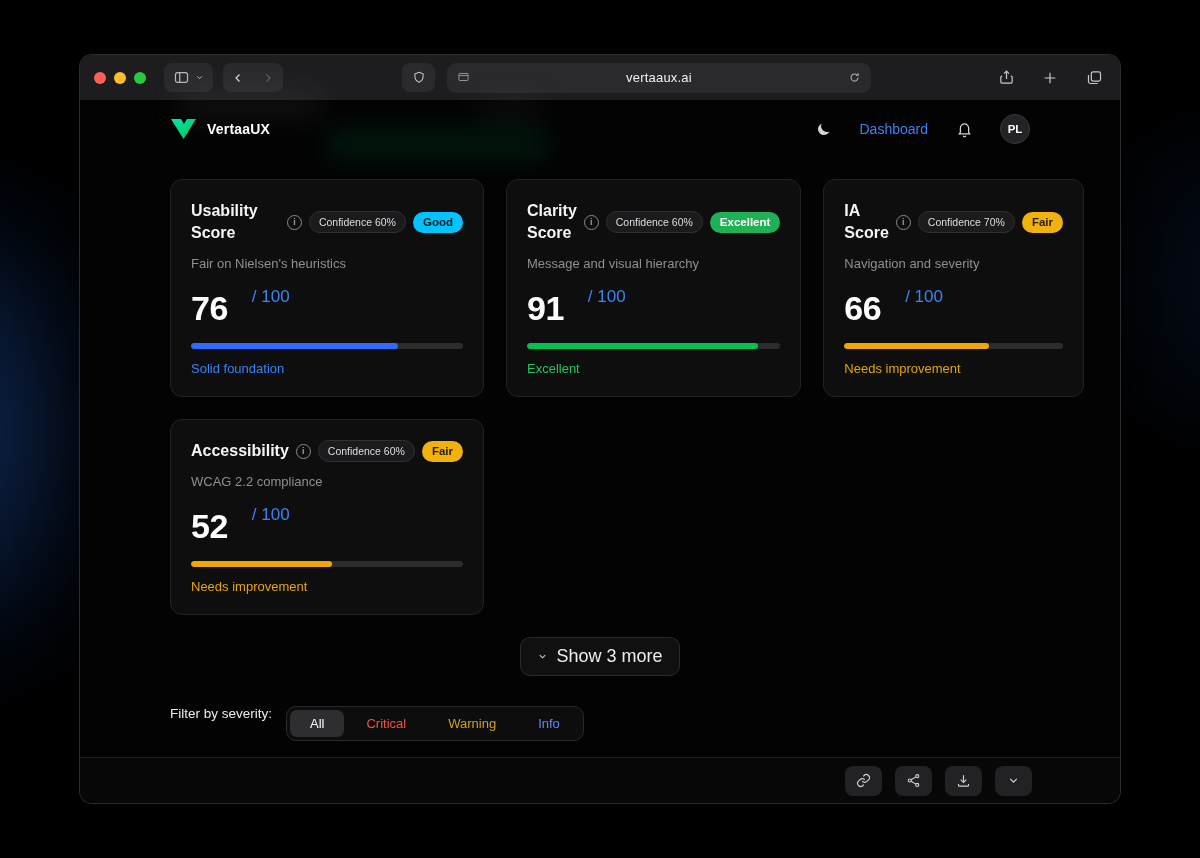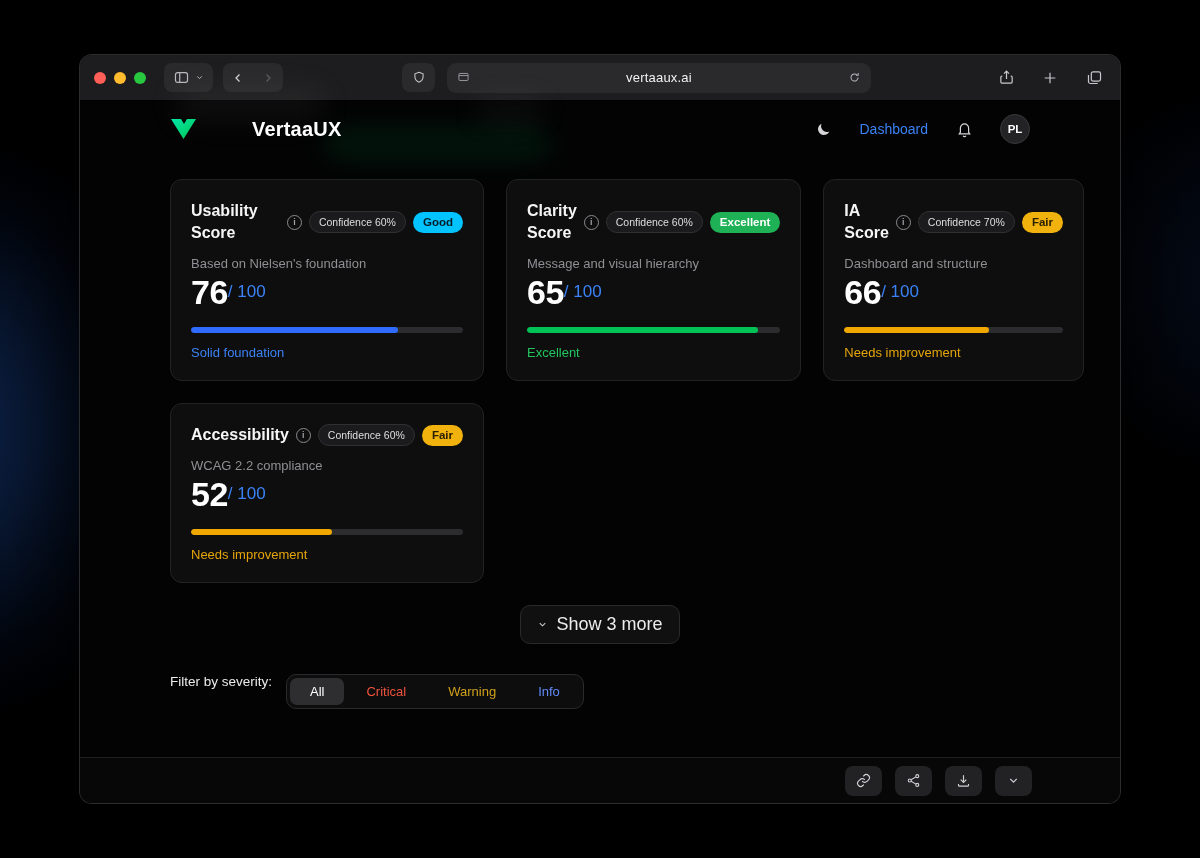--- a/index.html
+++ b/index.html
@@ -50,21 +50,21 @@
 
   
   .page { flex:1; background:#030303; position:relative; display:flex; flex-direction:column; min-height:0; }
   .blur-blob { position:absolute; filter:blur(14px); border-radius:24px; pointer-events:none; z-index:0; }
   .blob-a { left:95px; top:-12px; width:150px; height:30px; background:rgba(140,140,140,0.10); }
   .blob-b { left:245px; top:30px; width:225px; height:26px; background:rgba(0,225,130,0.11); }
   .blob-c { left:395px; top:-2px; width:70px; height:22px; background:rgba(150,150,150,0.08); }
 
   .site-header { flex:none; height:56px; display:flex; align-items:center; padding:0 90px; position:relative; z-index:1; }
   .brand { display:flex; align-items:center; gap:10px; }
-  .brand-name { font-size:20px; font-weight:700; color:#fff; letter-spacing:0.2px;margin-left:45px; }
+  .brand-name { font-size:14px; font-weight:700; color:#fff; letter-spacing:0.2px; }
   .header-right { margin-left:auto; display:flex; align-items:center; gap:24px; }
   .hdr-ic { color:#d6d6da; display:flex; align-items:center; justify-content:center; width:24px; height:24px; }
   .nav-link { color:#3b82f6; font-size:14px; }
   .avatar { width:30px; height:30px; border-radius:50%; background:#232325; border:1px solid #3a3a3c; color:#fff; font-size:11.5px; font-weight:700; display:flex; align-items:center; justify-content:center; }
 
   .content { flex:1; padding:22px 90px 0; min-height:0; position:relative; z-index:1; }
   .grid { display:grid; grid-template-columns:repeat(3, 1fr); gap:22px; }
 
   .card { background:#0e0e0e; border:1px solid #232325; border-radius:12px; padding:20px; }
   .card-head { display:flex; align-items:center; gap:7px; }
@@ -72,21 +72,21 @@
   .info-i {
     flex:none; width:15px; height:15px; border:1.4px solid #8b8b90; border-radius:50%;
     color:#9c9ca1; font-size:9px; font-weight:700; display:flex; align-items:center; justify-content:center;
   }
   .conf-pill {
     flex:none; font-size:10.5px; color:#dededf; background:#1b1b1d; border:1px solid #303032;
     padding:4px 9px; border-radius:999px; white-space:nowrap;
   }
   .badge { flex:none; font-size:11.5px; font-weight:700; padding:4.5px 10px; border-radius:999px; white-space:nowrap;text-align:center; }
   .subtitle { margin-top:12px; color:#8f8f94; font-size:13px; }
-  .score-row { display:flex; align-items:center; gap:0; }
+  .score-row { margin-top:16px; display:flex; align-items:flex-start; gap:24px; }
   .score { font-size:34px; line-height:42px; font-weight:800; color:#fff; letter-spacing:-0.5px; }
   .score-max { font-size:17px; color:#3b82f6; font-weight:500; }
   .bar { margin-top:14px; height:6px; border-radius:4px; background:#2c2c2e; overflow:hidden; }
   .bar-fill { height:100%; border-radius:4px; }
   .card-footer { margin-top:12px; font-size:13px; font-weight:500; }
 
   .show-more-wrap { display:flex; justify-content:center; margin-top:22px; }
   .show-more {
     display:flex; align-items:center; gap:8px; background:#101010; border:1px solid #2a2a2c;
     color:#ececec; font-size:18px; border-radius:10px; padding:8px 16px; cursor:default;
@@ -236,55 +236,55 @@
 
     <main class="content">
       <section class="grid">
           <article class="card">
     <div class="card-head">
       <h3 class="card-title">Usability Score</h3>
       <span class="info-i">i</span>
       <span class="conf-pill">Confidence 60%</span>
       <span class="badge" style="background: rgb(0, 195, 255); color: rgb(0, 26, 36);">Good</span>
     </div>
-    <p class="subtitle">Based on Nielsen's foundation</p>
+    <p class="subtitle">Fair on Nielsen's heuristics</p>
     <div class="score-row">
       <span class="score">76</span>
       <span class="score-max">/ 100</span>
     </div>
     <div class="bar">
       <div class="bar-fill" style="width: 76%; background: rgb(47, 107, 255);"></div>
     </div>
     <div class="card-footer" style="color: rgb(59, 130, 246);">Solid foundation</div>
   </article>
           <article class="card">
     <div class="card-head">
       <h3 class="card-title">Clarity Score</h3>
       <span class="info-i">i</span>
       <span class="conf-pill">Confidence 60%</span>
       <span class="badge" style="background: rgb(31, 177, 85); color: rgb(255, 255, 255);">Excellent</span>
     </div>
     <p class="subtitle">Message and visual hierarchy</p>
     <div class="score-row">
-      <span class="score">65</span>
+      <span class="score">91</span>
       <span class="score-max">/ 100</span>
     </div>
     <div class="bar">
       <div class="bar-fill" style="width: 91%; background: rgb(0, 194, 87);"></div>
     </div>
     <div class="card-footer" style="color: rgb(34, 197, 94);">Excellent</div>
   </article>
           <article class="card">
     <div class="card-head">
       <h3 class="card-title">IA Score</h3>
       <span class="info-i">i</span>
       <span class="conf-pill">Confidence 70%</span>
       <span class="badge" style="background: rgb(242, 178, 13); color: rgb(43, 32, 0);">Fair</span>
     </div>
-    <p class="subtitle">Dashboard and structure</p>
+    <p class="subtitle">Navigation and severity</p>
     <div class="score-row">
       <span class="score">66</span>
       <span class="score-max">/ 100</span>
     </div>
     <div class="bar">
       <div class="bar-fill" style="width: 66%; background: rgb(240, 168, 0);"></div>
     </div>
     <div class="card-footer" style="color: rgb(229, 165, 10);">Needs improvement</div>
   </article>
           <article class="card">

